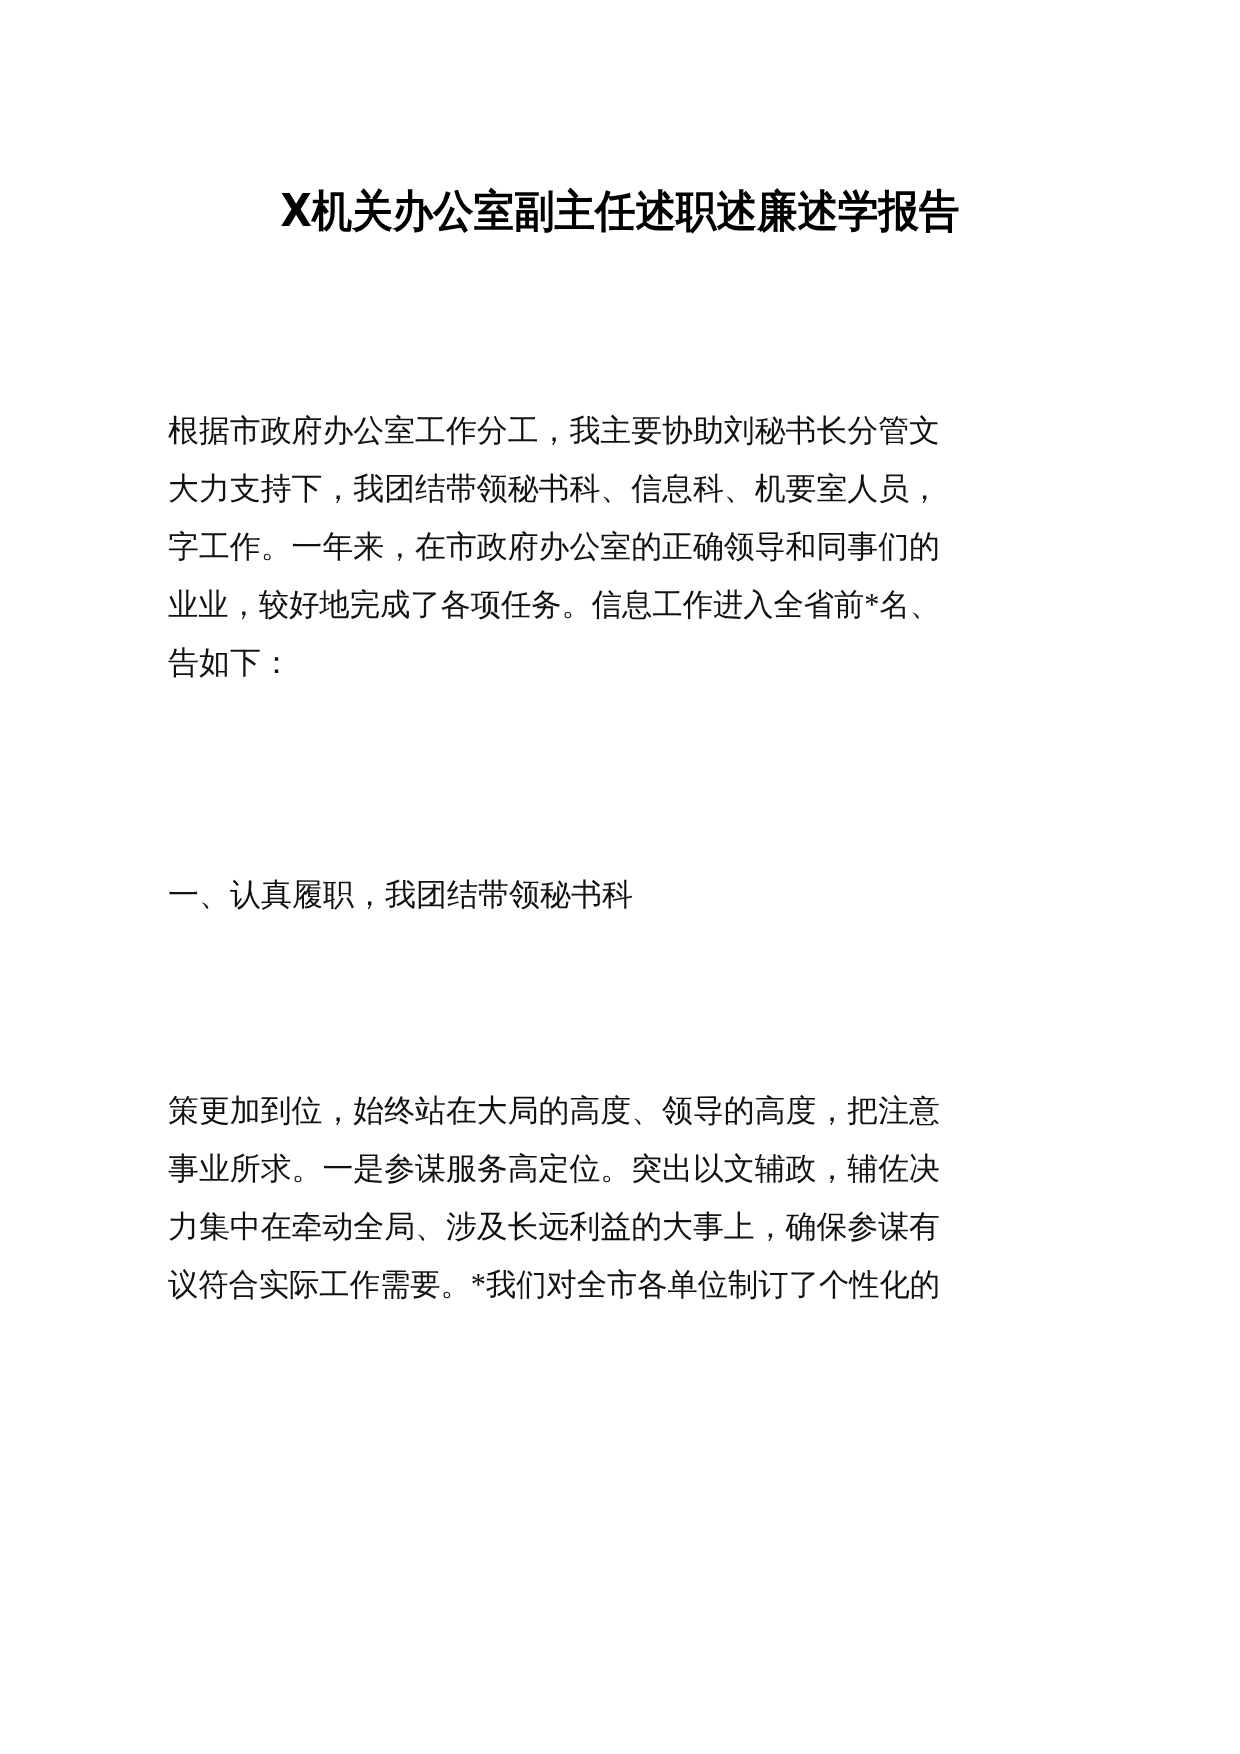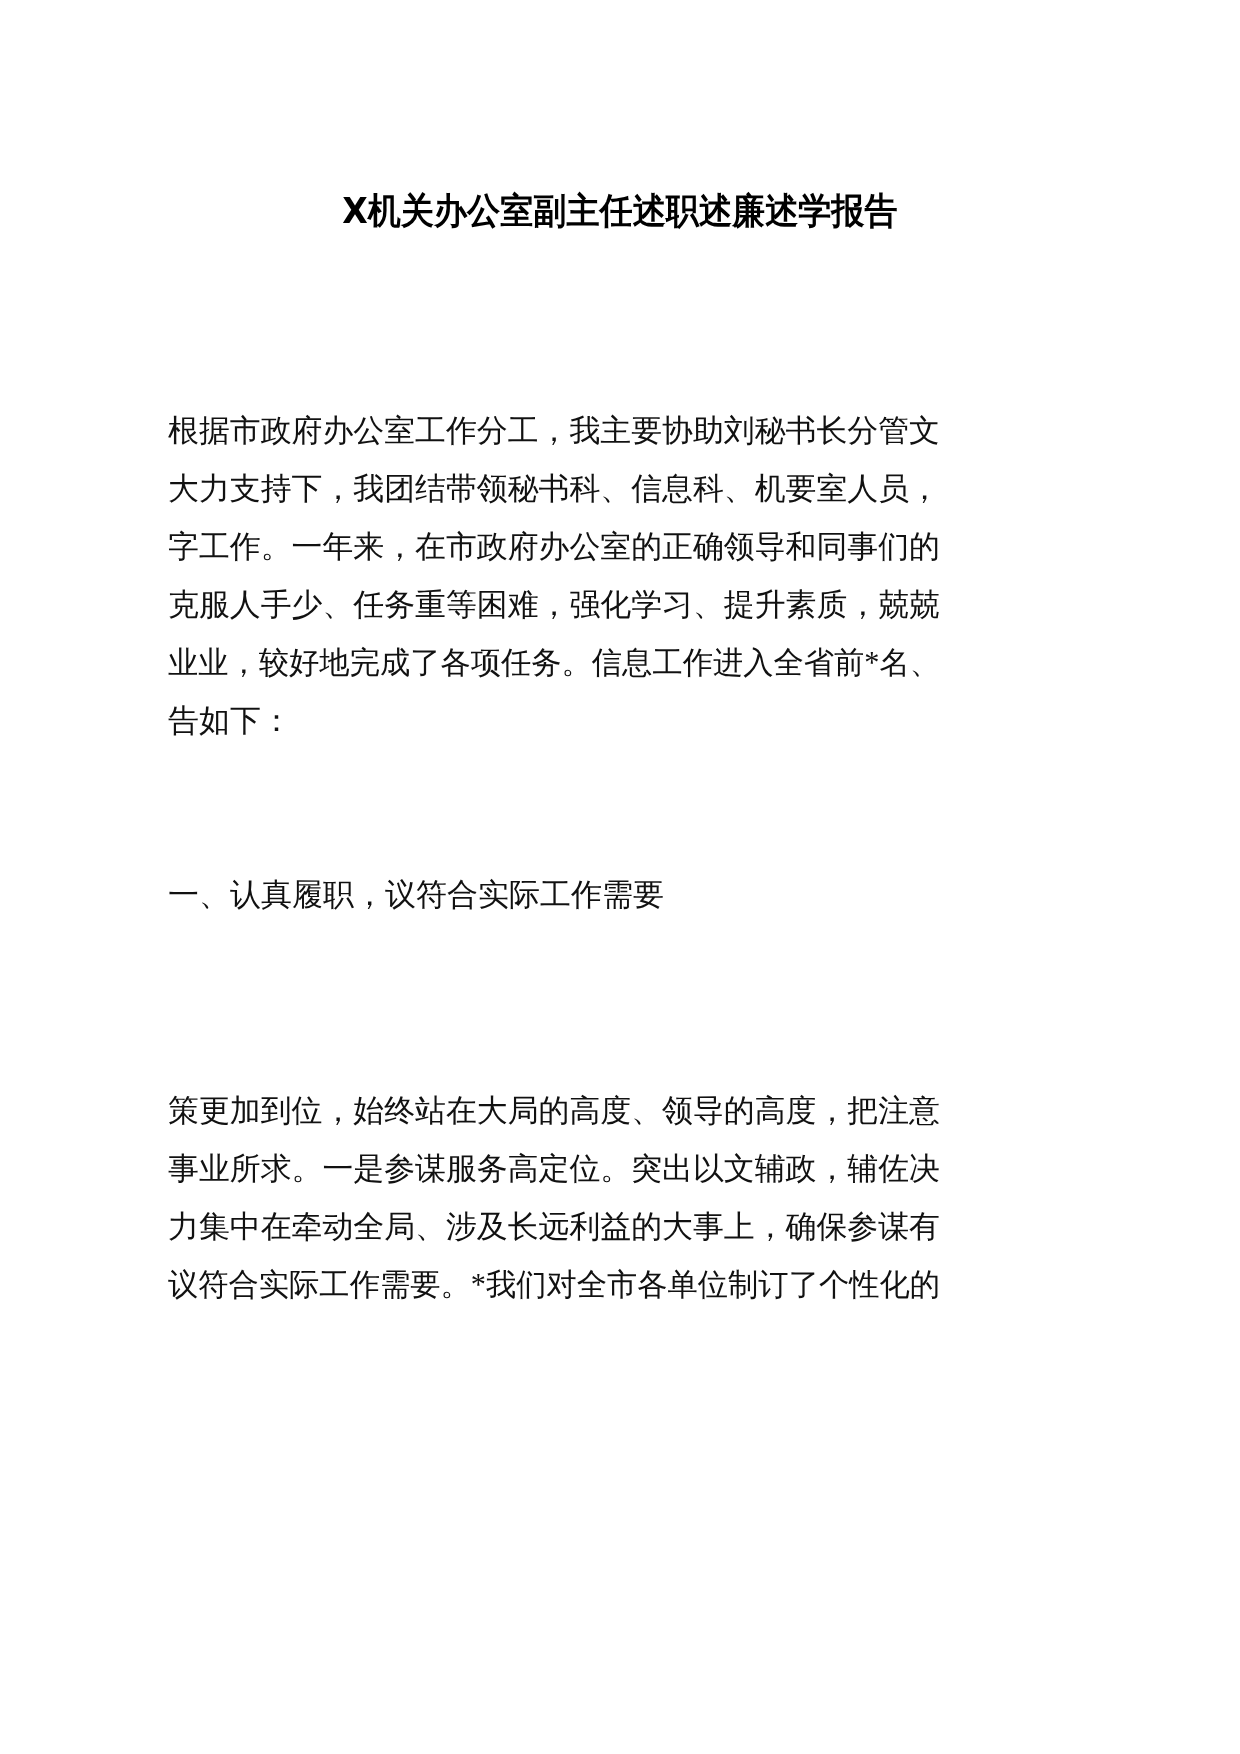--- a/index.html
+++ b/index.html
@@ -22,21 +22,21 @@
       width: 1240px;
       height: 1754px;
       background: #ffffff;
     }
     .title {
       position: absolute;
       left: 0;
       top: 183px;
       width: 1240px;
       text-align: center;
-      font-size: 36px;
+      font-size: 44px;
       font-weight: bold;
       letter-spacing: 0px;
       line-height: 56px;
       color: #000000;
       white-space: nowrap;
     }
     .title span {
       display: inline-block;
       transform: scaleX(0.92);
       transform-origin: center;
@@ -70,27 +70,26 @@
 <div class="page">
 
   <div class="title">
     <span>X机关办公室副主任述职述廉述学报告</span>
   </div>
 
   <div class="block" id="para1">
     <div class="line"><span class="fit" style="transform: scaleX(0.996129);">根据市政府办公室工作分工，我主要协助刘秘书长分管文</span></div>
     <div class="line"><span class="fit" style="transform: scaleX(0.996129);">大力支持下，我团结带领秘书科、信息科、机要室人员，</span></div>
     <div class="line"><span class="fit" style="transform: scaleX(0.996129);">字工作。一年来，在市政府办公室的正确领导和同事们的</span></div>
-    <div class="line"><span class="fit" style="transform: scaleX(0.996129);">克服人手少、任务重等困难，强化学习、提升素质，兢兢</span></div>
     <div class="line"><span class="fit" style="transform: scaleX(0.976597);">业业，较好地完成了各项任务。信息工作进入全省前*名、</span></div>
     <div class="line"><span>告如下：</span></div>
   </div>
 
   <div class="block" id="heading1">
-    <div class="line"><span>一、认真履职，议符合实际工作需要</span></div>
+    <div class="line"><span>一、认真履职，我团结带领秘书科</span></div>
   </div>
 
   <div class="block" id="para2">
     <div class="line"><span class="fit" style="transform: scaleX(0.996129);">策更加到位，始终站在大局的高度、领导的高度，把注意</span></div>
     <div class="line"><span class="fit" style="transform: scaleX(0.996129);">事业所求。一是参谋服务高定位。突出以文辅政，辅佐决</span></div>
     <div class="line"><span class="fit" style="transform: scaleX(0.996129);">力集中在牵动全局、涉及长远利益的大事上，确保参谋有</span></div>
     <div class="line"><span class="fit" style="transform: scaleX(0.976597);">议符合实际工作需要。*我们对全市各单位制订了个性化的</span></div>
   </div>
 
 </div>

